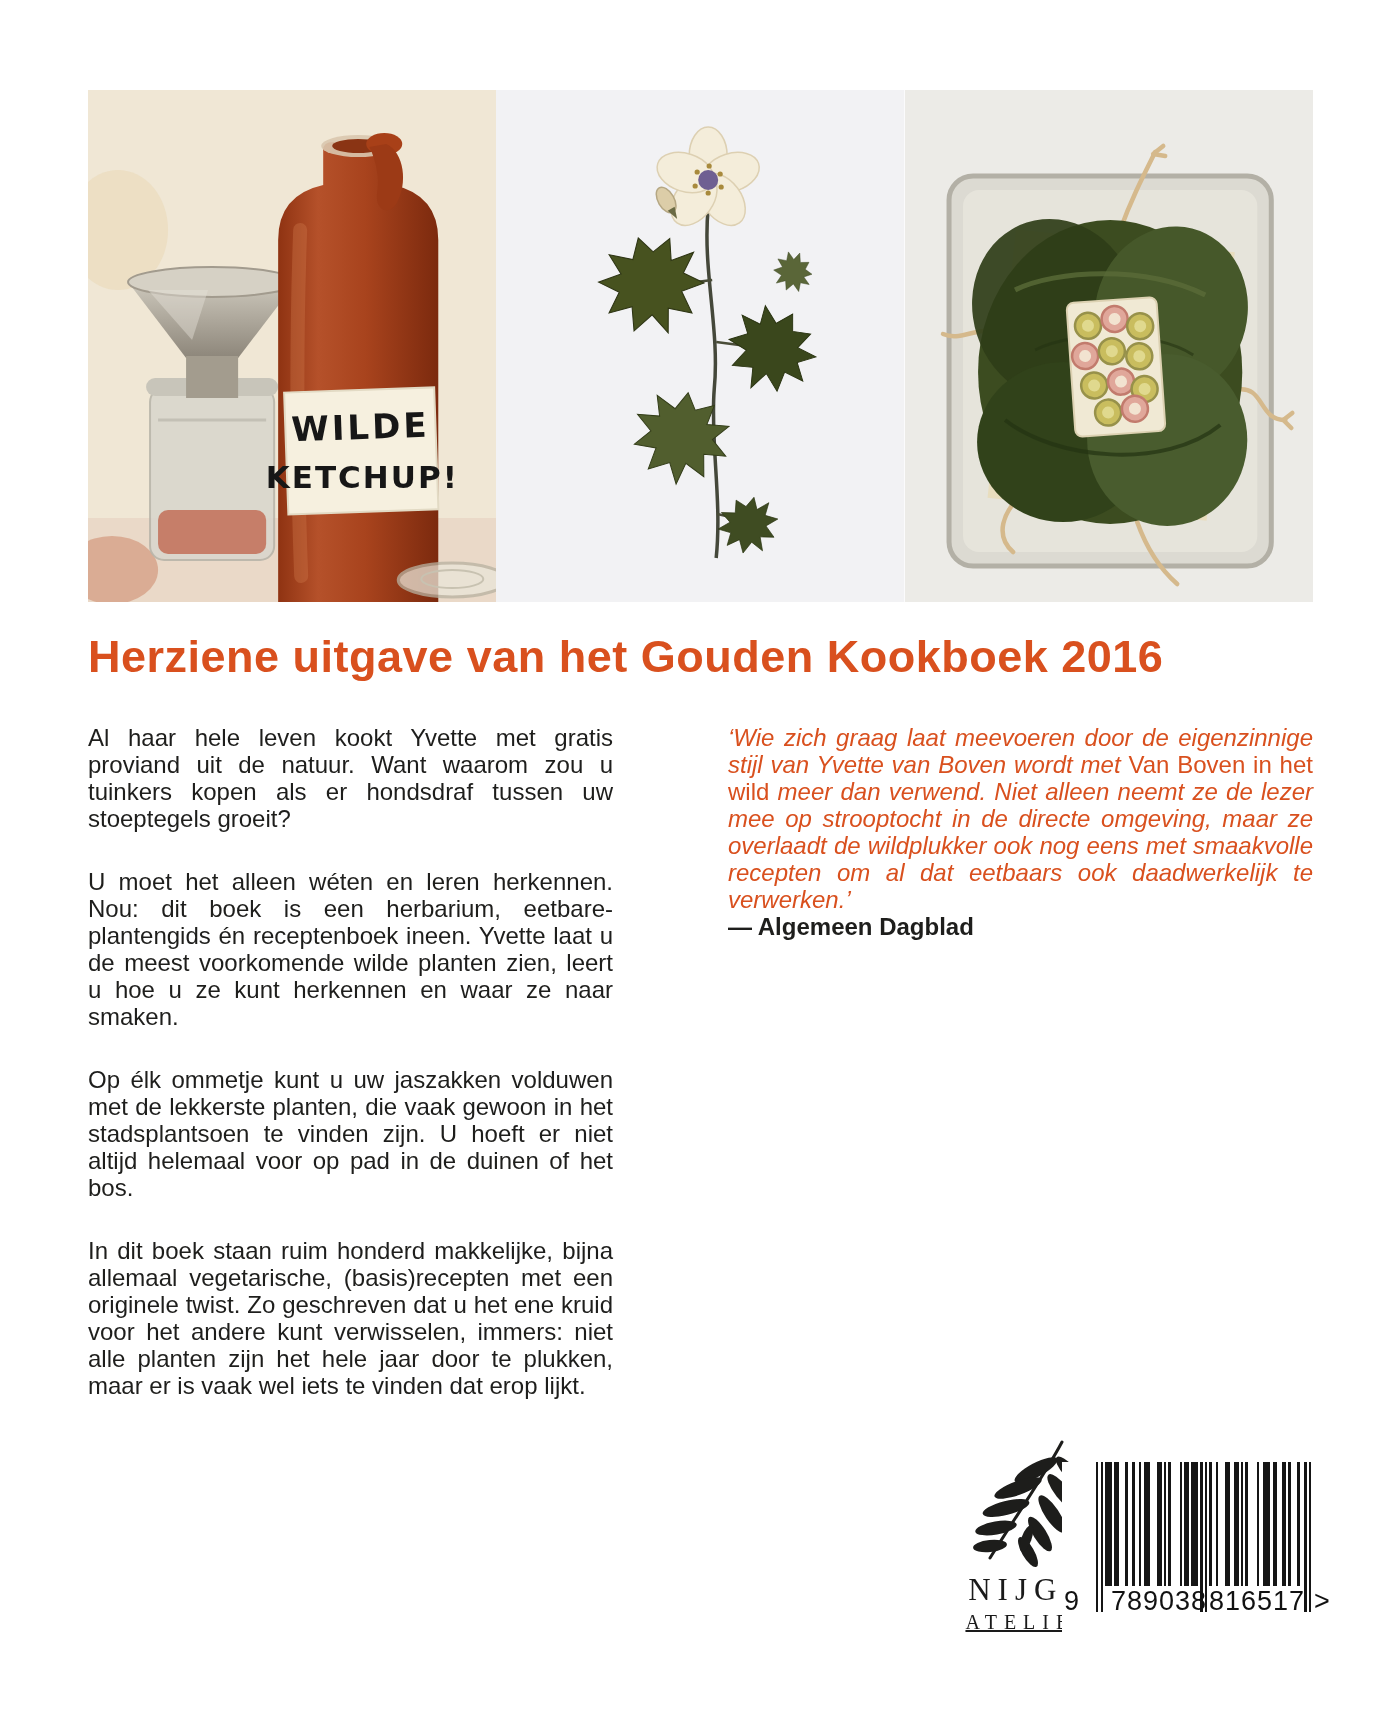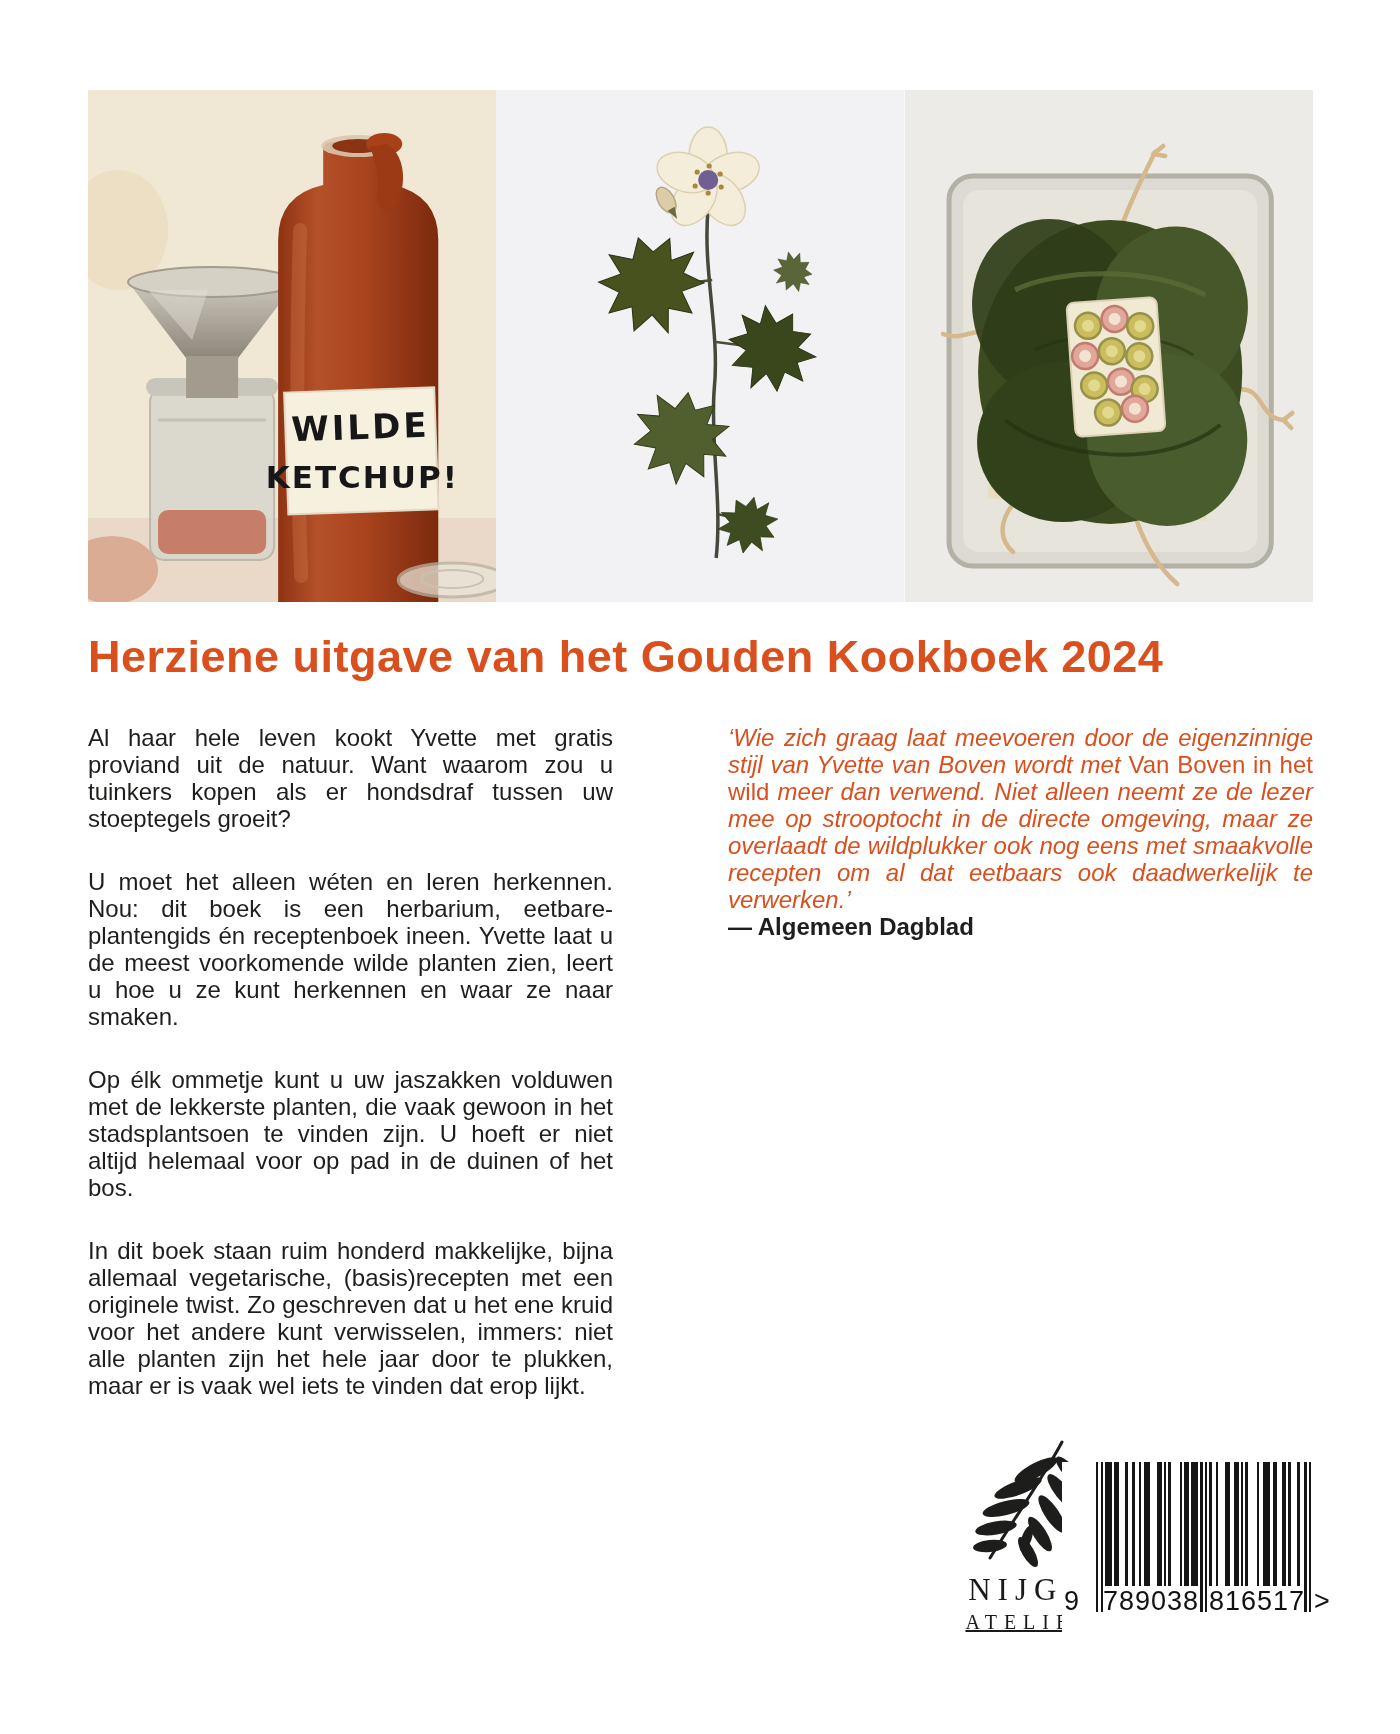--- a/index.html
+++ b/index.html
@@ -34,21 +34,21 @@
   .publisher svg{display:block;margin:0 auto;}
   .pub-name{font-family:"Liberation Serif", serif;font-size:31px;letter-spacing:7px;margin-top:4px;}
   .pub-sub{font-family:"Liberation Serif", serif;font-size:20px;letter-spacing:7px;margin-top:3px;text-decoration:underline;}
   
   .barcode{position:absolute;left:1062px;top:1462px;width:270px;height:172px;background:#fff;}
   .bars{position:absolute;left:34px;top:0;width:215px;height:150px;}
   .bar{position:absolute;top:0;height:124px;background:#151515;}
   .bar.guard{height:150px;}
   .bc-digit{position:absolute;top:124px;font-size:27px;line-height:30px;color:#111;font-family:"Liberation Sans",sans-serif;}
   .bc-lead{left:2px;}
-  .bc-g1{left:41px;width:95px;text-align:center;letter-spacing:1px;}
+  .bc-g1{left:41px;width:95px;text-align:center;letter-spacing:1px;padding-left:8px;}
   .bc-g2{left:147px;width:95px;text-align:center;letter-spacing:1px;}
   .bc-arrow{left:252px;}
 </style>
 </head>
 <body>
 
 <div class="page">
 
   <div class="photos">
 
@@ -209,21 +209,21 @@
             <circle cx="200" cy="322" r="13" fill="#c9bd5e" stroke="#97914a"></circle>
               <circle cx="200" cy="322" r="6" fill="#e0d98e"></circle>
             <circle cx="227" cy="320" r="13" fill="#e0a79a" stroke="#c27b6d"></circle>
               <circle cx="227" cy="320" r="6" fill="#f2e3d0"></circle>
           </g>
         </g>
       </svg>
     </div>
   </div>
 
-  <h1 class="headline">Herziene uitgave van het Gouden Kookboek 2024</h1>
+  <h1 class="headline">Herziene uitgave van het Gouden Kookboek 2016</h1>
 
   <div class="col col-left">
     <p>Al haar hele leven kookt Yvette met gratis proviand uit de natuur. Want waarom zou u tuinkers kopen als er hondsdraf tussen uw stoeptegels groeit?</p>
     <p>U moet het alleen wéten en leren herkennen. Nou: dit boek is een herbarium, eetbare-plantengids én receptenboek ineen. Yvette laat u de meest voorkomende wilde planten zien, leert u hoe u ze kunt herkennen en waar ze naar smaken.</p>
     <p>Op élk ommetje kunt u uw jaszakken volduwen met de lekkerste planten, die vaak gewoon in het stadsplantsoen te vinden zijn. U hoeft er niet altijd helemaal voor op pad in de duinen of het bos.</p>
     <p>In dit boek staan ruim honderd makkelijke, bijna allemaal vegetarische, (basis)recepten met een originele twist. Zo geschreven dat u het ene kruid voor het andere kunt verwisselen, immers: niet alle planten zijn het hele jaar door te plukken, maar er is vaak wel iets te vinden dat erop lijkt.</p>
   </div>
 
   <div class="col col-right">
     <p class="quote"><span class="it">‘Wie zich graag laat meevoeren door de eigenzinnige stijl van Yvette van Boven wordt met </span><span class="rm">Van Boven in het wild</span><span class="it"> meer dan verwend. Niet alleen neemt ze de lezer mee op strooptocht in de directe omgeving, maar ze overlaadt de wildplukker ook nog eens met smaakvolle recepten om al dat eetbaars ook daadwerkelijk te verwerken.’</span></p>

